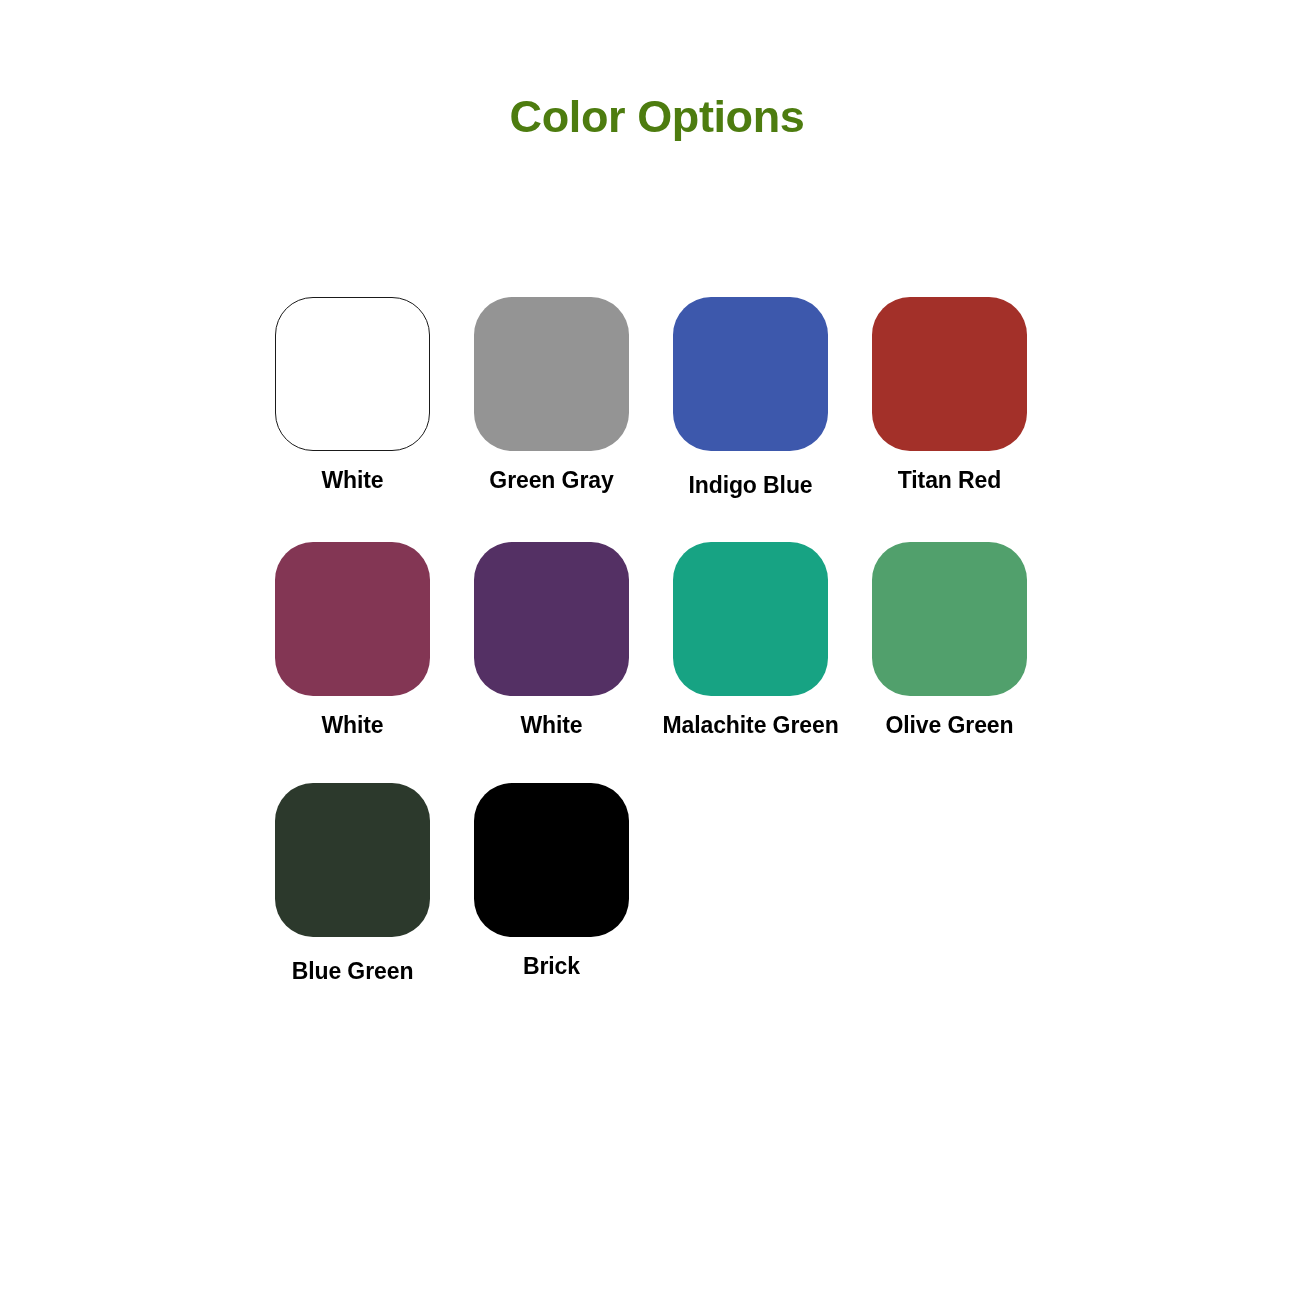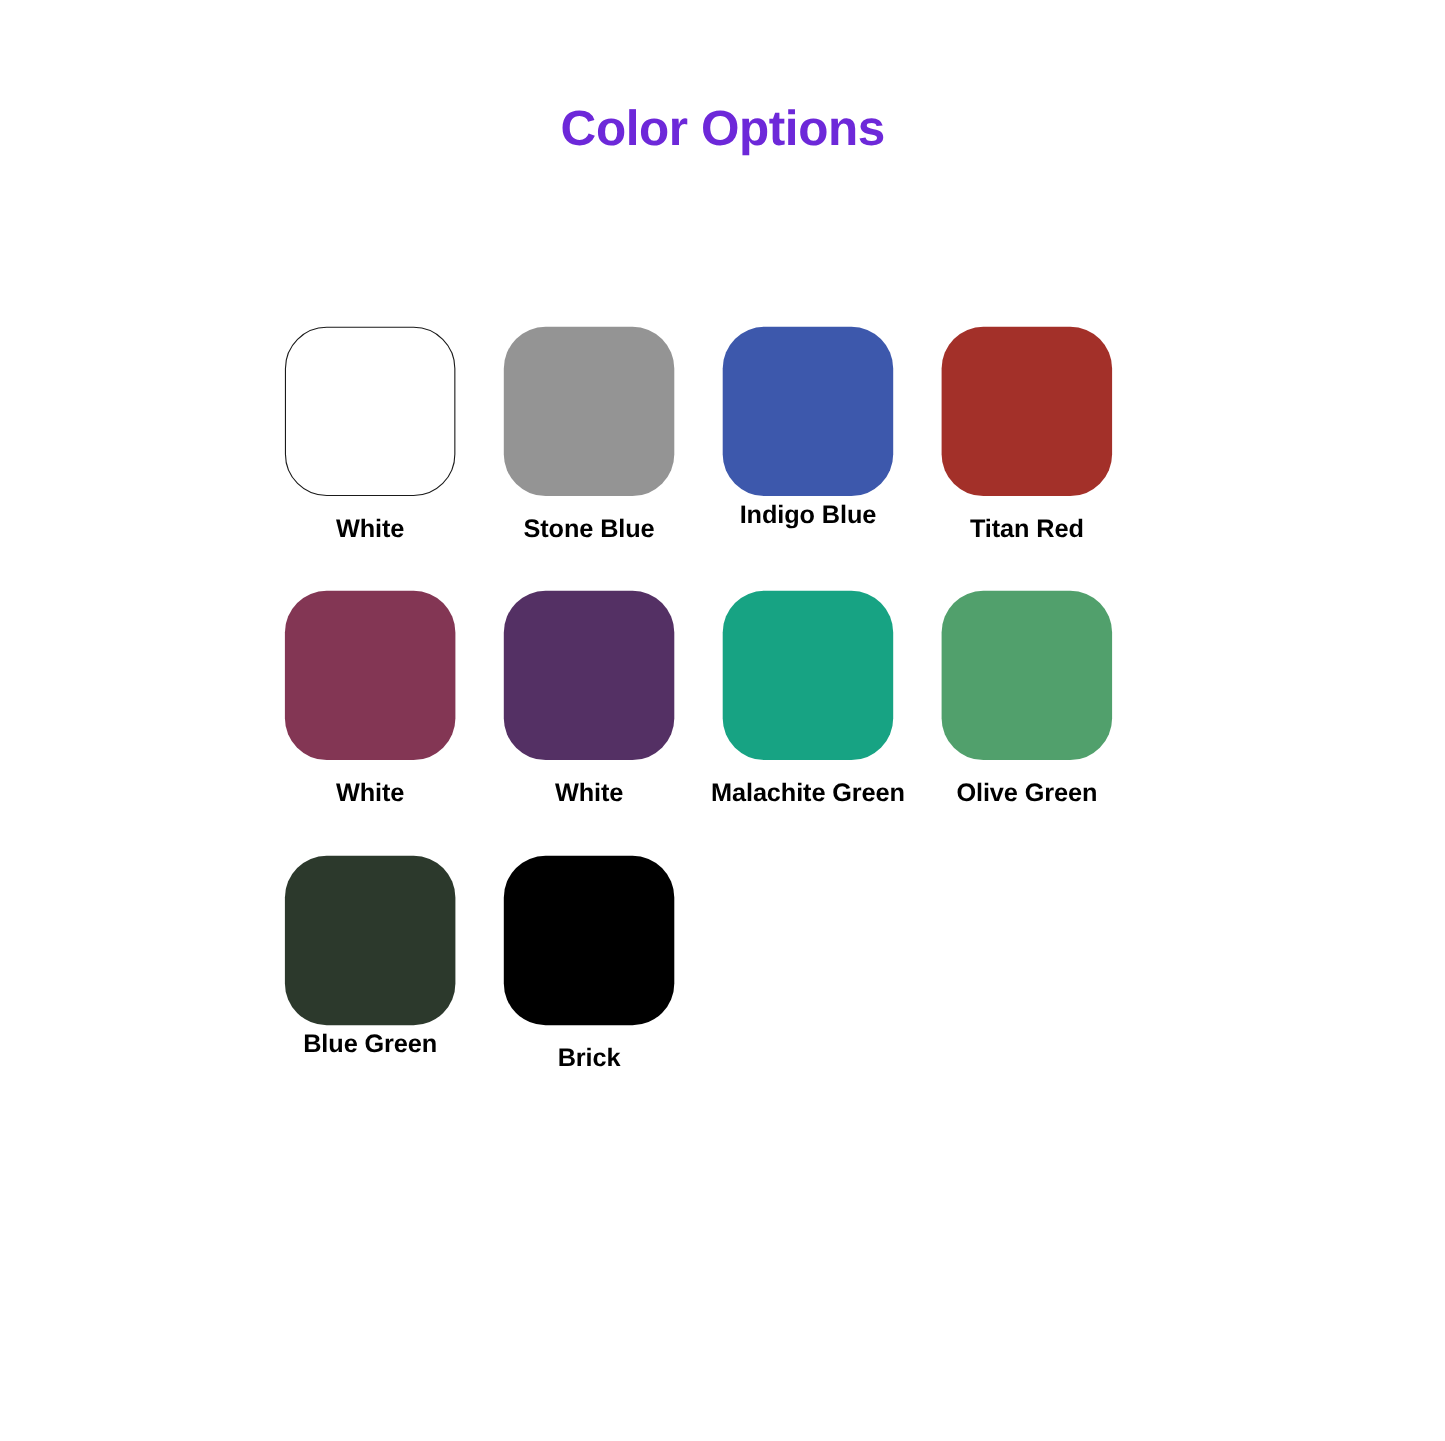--- a/index.html
+++ b/index.html
@@ -24,29 +24,29 @@
   }
 
   .page-title {
     position: absolute;
     top: 92px;
     left: 0;
     width: 1314px;
     text-align: center;
     font-size: 45px;
     font-weight: bold;
-    color: #6d28d9;
+    color: #4d7c0f;
     letter-spacing: -0.4px;
     line-height: 1.1;
   }
 
   .swatch-grid {
     position: absolute;
     top: 297px;
-    left: 259px;
+    left: 275px;
     width: 820px;
     display: grid;
     grid-template-columns: repeat(4, 155px);
     column-gap: 67px;
     row-gap: 125px;
     gap: 44px;
   }
 
   .swatch-cell {
     width: 155px;
@@ -73,38 +73,38 @@
     font-weight: bold;
     color: #000000;
     text-align: center;
     white-space: nowrap;
     letter-spacing: -0.1px;
     line-height: 1.1;
   }
 
   
   .swatch-cell.raise .swatch-label {
-    margin-top: 4px;
+    margin-top: 22px;
   }
 </style>
 </head>
 <body>
 
 <div class="page">
 
   <div class="page-title">Color Options</div>
 
   <div class="swatch-grid">
       <div class="swatch-cell">
         <div class="swatch-chip bordered" style="background: rgb(255, 255, 255);"></div>
         <div class="swatch-label">White</div>
       </div>
       <div class="swatch-cell">
         <div class="swatch-chip" style="background: rgb(148, 148, 148);"></div>
-        <div class="swatch-label">Stone Blue</div>
+        <div class="swatch-label">Green Gray</div>
       </div>
       <div class="swatch-cell raise">
         <div class="swatch-chip" style="background: rgb(61, 88, 172);"></div>
         <div class="swatch-label">Indigo Blue</div>
       </div>
       <div class="swatch-cell">
         <div class="swatch-chip" style="background: rgb(163, 48, 41);"></div>
         <div class="swatch-label">Titan Red</div>
       </div>
       <div class="swatch-cell">

